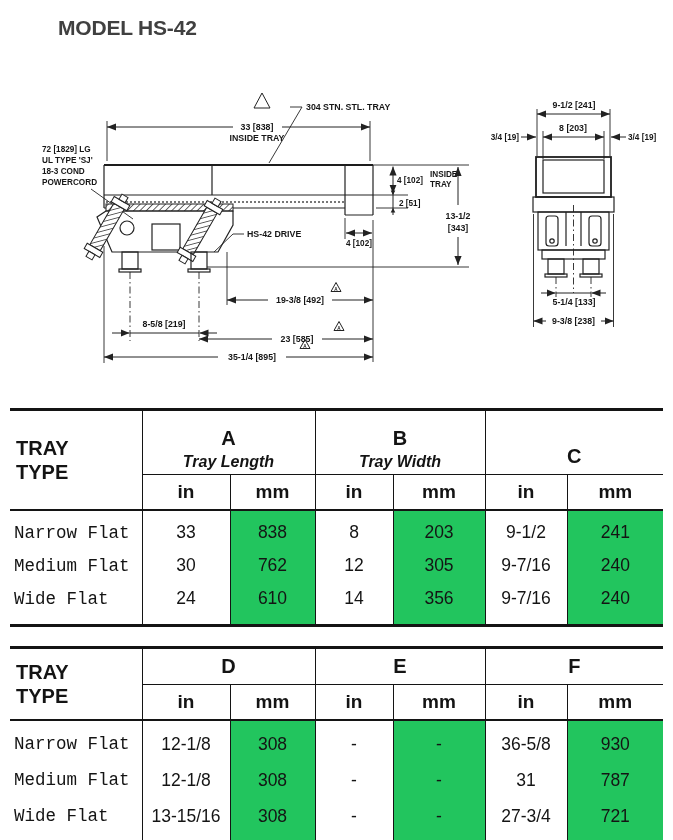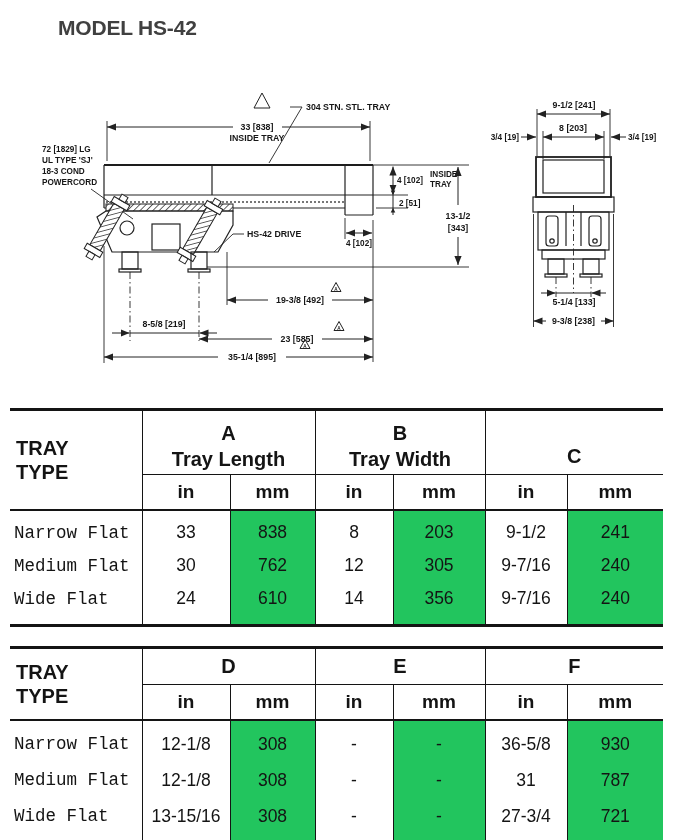--- a/index.html
+++ b/index.html
@@ -18,21 +18,21 @@
   .flagA{font:bold 4.6px "Liberation Sans",sans-serif;fill:#161616;}
 
   
   .tables{position:absolute;left:10px;top:408px;width:653px;}
   table.dim{border-collapse:collapse;table-layout:fixed;width:653px;border-top:3px solid #141414;border-bottom:3px solid #141414;color:#141414;}
   table.dim.second{margin-top:19px;}
   th,td{padding:0;margin:0;}
   th.tt{text-align:left;vertical-align:middle;font-size:20px;font-weight:bold;line-height:1.2;padding-left:6px;border-bottom:2.5px solid #141414;}
   th.gc{border-left:1.6px solid #141414;border-bottom:1.6px solid #141414;vertical-align:bottom;text-align:center;padding-bottom:3px;}
   th.gc .gl{font-size:20px;font-weight:bold;line-height:1.45;}
-  th.gc .gs{font-size:20px;font-weight:bold;line-height:1.15;}
+  th.gc .gs{font-size:16px;font-weight:bold;line-height:1.15;font-style:italic;}
   table.dim .gc{height:60px;}
   table.dim.second .gc{height:32px;}
   th.uc{border-left:1.6px solid #141414;border-bottom:2.5px solid #141414;text-align:center;font-size:19px;font-weight:bold;height:34px;margin-left:36px;}
   tbody td{font-size:17.5px;text-align:center;height:33px;}
   table.dim.second tbody td{height:36px;}
   tbody td.rl{text-align:left;padding-left:4px;font-family:Liberation Mono, monospace;}
   tbody td.v{border-left:1.6px solid #141414;}
   tbody td.shade{background:#22c55e;}
   tbody tr.first td{padding-top:5px;}
   tbody tr.last td{padding-bottom:9px;}

